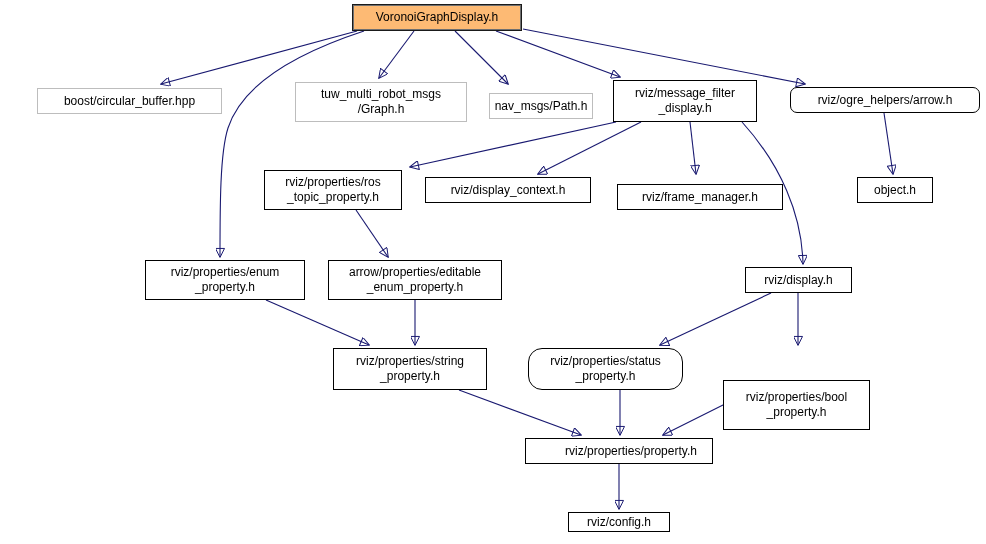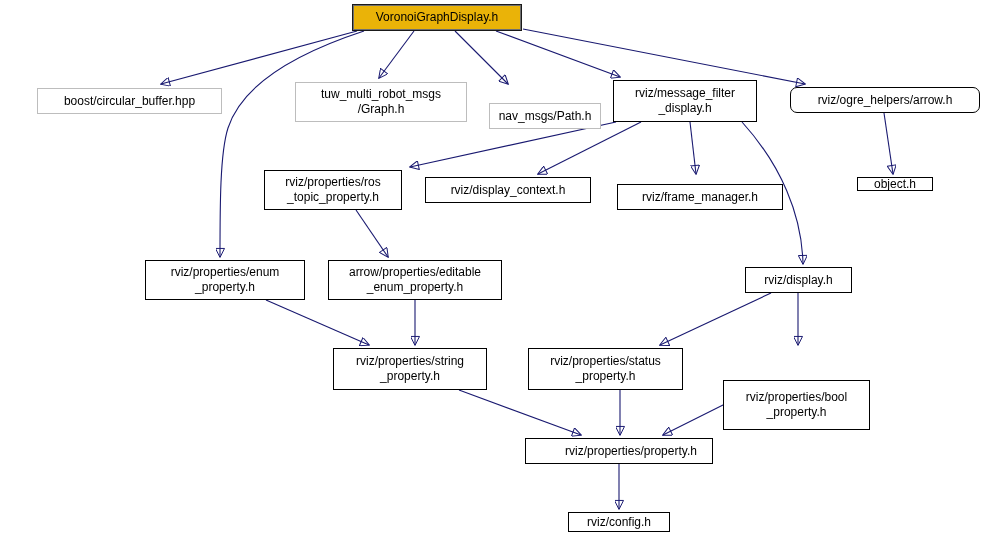--- a/index.html
+++ b/index.html
@@ -31,21 +31,21 @@
     line-height: 1.25;
     display: flex;
     align-items: center;
     justify-content: center;
     text-align: center;
     white-space: pre-line;
     cursor: pointer;
   }
   .node.external { border-color: #bdbdbd; margin-left: 32px; }
   .node.main {
-    background: #eab308;
+    background: #fdba74;
     border: 1px solid #1a1a1a;
     box-shadow: 0 0 0 1px #6f6f6f inset;
   }
 </style>
 </head>
 <body>
 
 <div id="canvas">
 
   <svg id="edges" width="986" height="544" viewBox="0 0 986 544">
@@ -76,48 +76,48 @@
     <path d="M619,463 L619,509" marker-end="url(#arrow)"></path>
   </svg>
 
   <div class="node main" style="left:352px; top:4px; width:170px; height:27px;">VoronoiGraphDisplay.h</div>
 
   <div class="node external" style="left:5px; top:88px; width:185px; height:26px;">boost/circular_buffer.hpp</div>
 
   <div class="node external" style="left:263px; top:82px; width:172px; height:40px;">tuw_multi_robot_msgs
 /Graph.h</div>
 
-  <div class="node external" style="left:457px; top:103px; width:112px; height:26px;">nav_msgs/Path.h</div>
+  <div class="node external" style="left:457px; top:93px; width:104px; height:26px;">nav_msgs/Path.h</div>
 
   <div class="node" style="left:613px; top:80px; width:144px; height:42px;">rviz/message_filter
 _display.h</div>
 
   <div class="node" style="left:790px; top:87px; width:190px; height:26px;border-radius:7px;">rviz/ogre_helpers/arrow.h</div>
 
   <div class="node" style="left:264px; top:170px; width:138px; height:40px;">rviz/properties/ros
 _topic_property.h</div>
 
   <div class="node" style="left:425px; top:177px; width:166px; height:26px;">rviz/display_context.h</div>
 
   <div class="node" style="left:617px; top:184px; width:166px; height:26px;">rviz/frame_manager.h</div>
 
-  <div class="node" style="left:857px; top:177px; width:76px; height:14px;">object.h</div>
+  <div class="node" style="left:857px; top:177px; width:76px; height:26px;">object.h</div>
 
   <div class="node" style="left:145px; top:260px; width:160px; height:40px;">rviz/properties/enum
 _property.h</div>
 
   <div class="node" style="left:328px; top:260px; width:174px; height:40px;">arrow/properties/editable
 _enum_property.h</div>
 
   <div class="node" style="left:745px; top:267px; width:107px; height:26px;">rviz/display.h</div>
 
   <div class="node" style="left:333px; top:348px; width:154px; height:42px;">rviz/properties/string
 _property.h</div>
 
-  <div class="node" style="left:528px; top:348px; width:155px; height:42px;">rviz/properties/status
+  <div class="node" style="left:528px; top:348px; width:155px; height:42px;border-radius:14px;">rviz/properties/status
 _property.h</div>
 
   <div class="node" style="left:723px; top:348px; width:147px; height:50px;margin-top:32px;">rviz/properties/bool
 _property.h</div>
 
   <div class="node" style="left:525px; top:438px; width:188px; height:26px;padding-left:24px;">rviz/properties/property.h</div>
 
   <div class="node" style="left:568px; top:512px; width:102px; height:20px;">rviz/config.h</div>
 
 </div>

